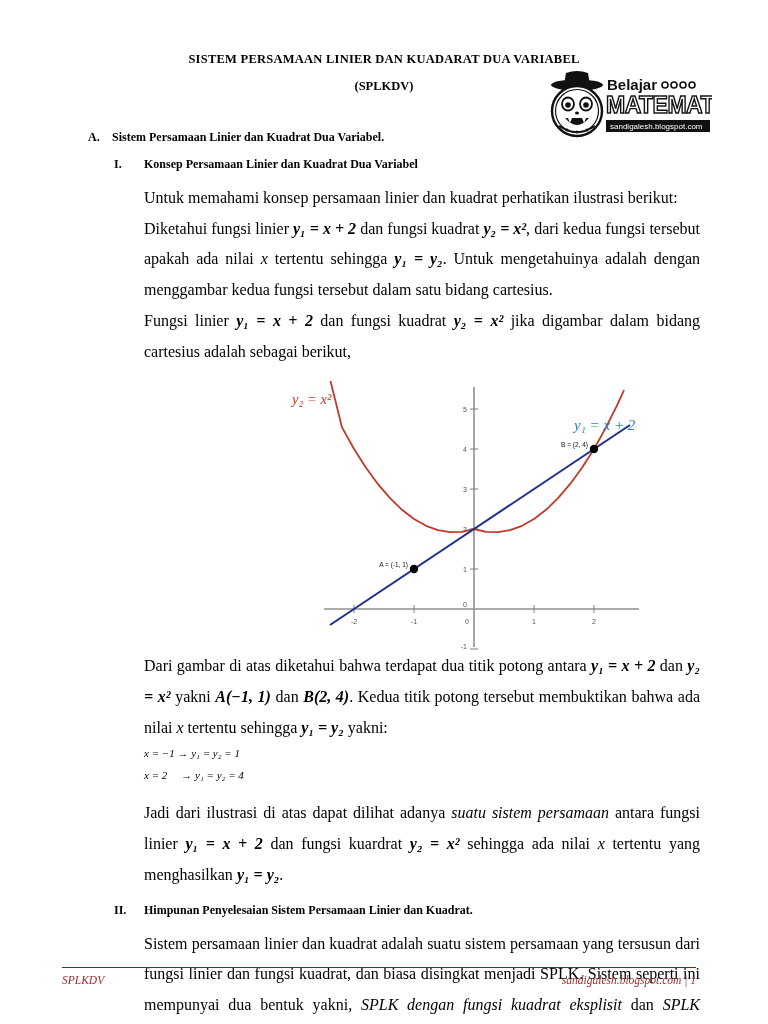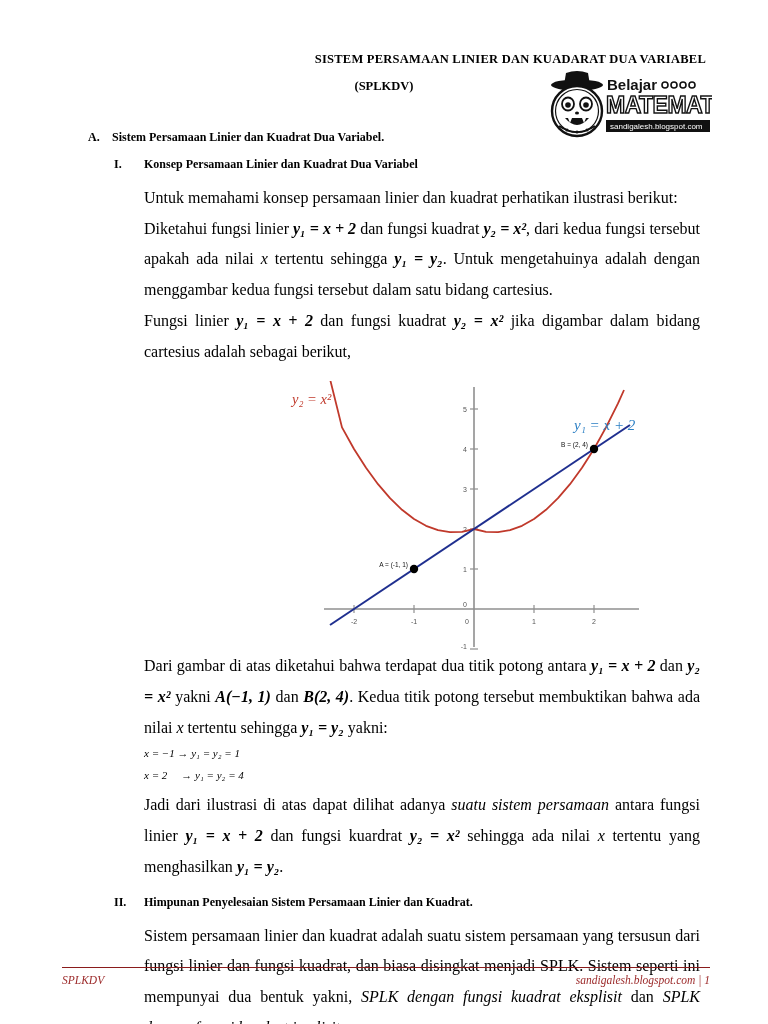--- a/index.html
+++ b/index.html
@@ -28,21 +28,20 @@
   .title-block {
     text-align: center;
     position: relative;
   }
   .doc-title {
     font-size: 12.5px;
     font-weight: bold;
     letter-spacing: 0.25px;
     margin: 0 0 12px 0;
     line-height: 1.2;
-    text-align: right;
   }
   .doc-subtitle {
     font-size: 12.5px;
     font-weight: bold;
     margin: 0;
     line-height: 1.2;
   }
 
   
   .logo {
@@ -78,21 +77,21 @@
     padding-right: 6px;
     margin-top: 11px;
   }
   p.para {
     font-size: 16px;
     line-height: 1.92;
     margin: 0 0 0 0;
     text-align: justify;
   }
   p.para.nj { text-align: left; }
-  p.spaced { margin-top: 4px; }
+  p.spaced { margin-top: 12px; }
 
   .math { font-family: "Liberation Serif", "DejaVu Serif", serif; font-style: italic; }
   .mathb { font-style: italic; font-weight: bold; }
   .it { font-style: italic; }
 
   .eqline {
     font-size: 11px;
     line-height: 1.95;
     font-style: italic;
     font-weight: normal;
@@ -126,21 +125,21 @@
     left: 310px;
     top: 36px;
     color: #2b7fc4;
     font-size: 15px;
   }
 
   
   .footer {
     position: absolute;
     left: 62px;
-    right: 58px;
+    right: 72px;
     bottom: 38px;
     margin-top: 15px;
   }
   .footer-rule {
     border: 0;
     border-top: 1.6px solid #8a1c1c;
     margin: 0 0 6px 0;
   }
   .footer-row {
     display: flex;

